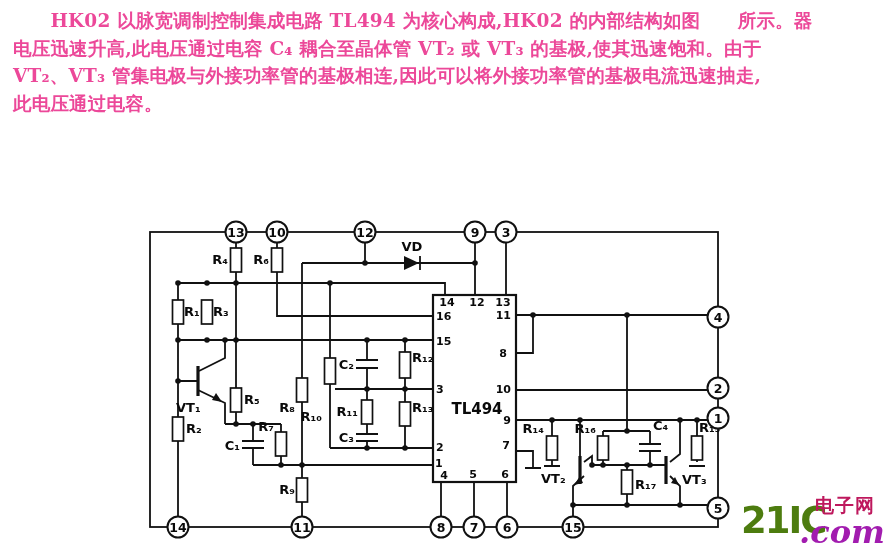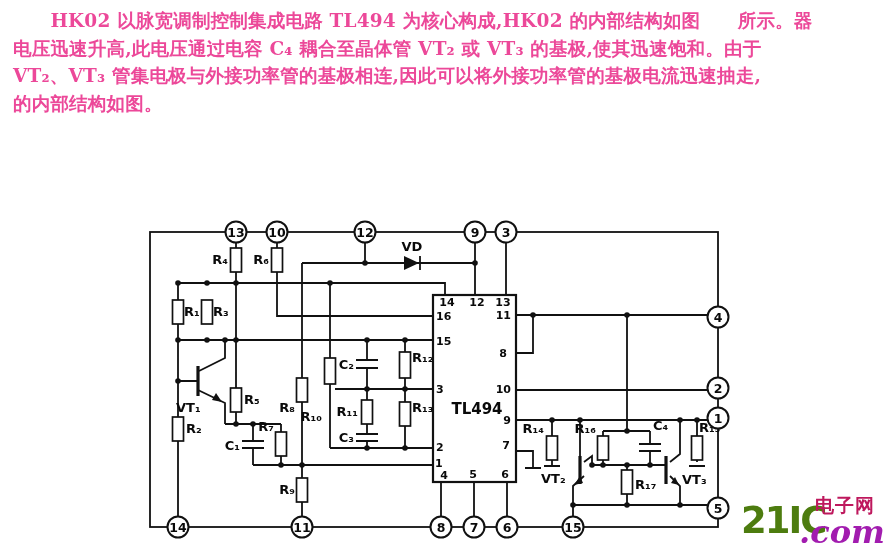--- a/index.html
+++ b/index.html
@@ -32,21 +32,21 @@
   .wm-tld{position:absolute;left:58px;top:21px;font-size:32px;font-weight:bold;
         font-style:italic;color:#a21caf;font-family:"DejaVu Serif",serif;}
 </style>
 </head>
 <body>
 
 <div class="paragraph">
   <div class="tline">　　HK02 以脉宽调制控制集成电路 TL494 为核心构成,HK02 的内部结构如图　　所示。器</div>
   <div class="tline">电压迅速升高,此电压通过电容 C₄ 耦合至晶体管 VT₂ 或 VT₃ 的基极,使其迅速饱和。由于</div>
   <div class="tline">VT₂、VT₃ 管集电极与外接功率管的基极相连,因此可以将外接功率管的基极电流迅速抽走,</div>
-  <div class="tline">的内部结构如图。</div>
+  <div class="tline">此电压通过电容。</div>
 </div>
 
 <svg class="schematic" width="885" height="552" viewBox="0 0 885 552">
 
   <g>
     <rect class="wire" x="150" y="232" width="568" height="295"></rect>
     <path class="wire" d="
       M236 232 V424
       M277 232 V316 H433
       M365 243 V263

